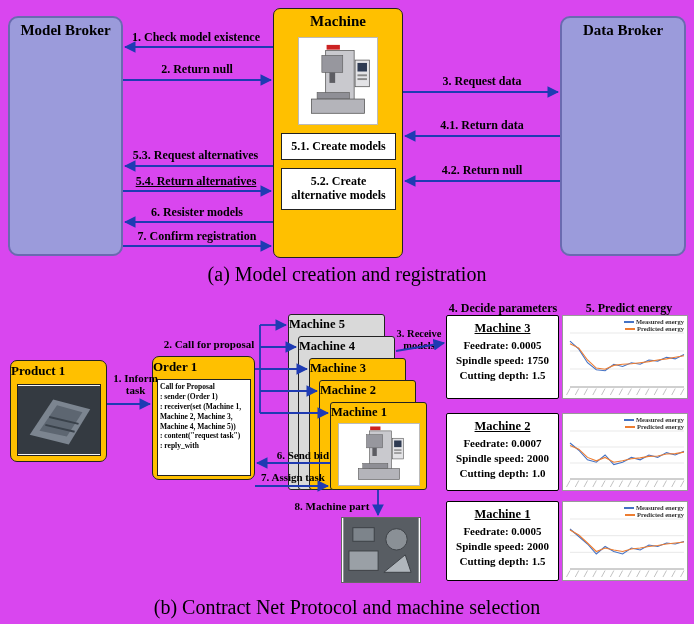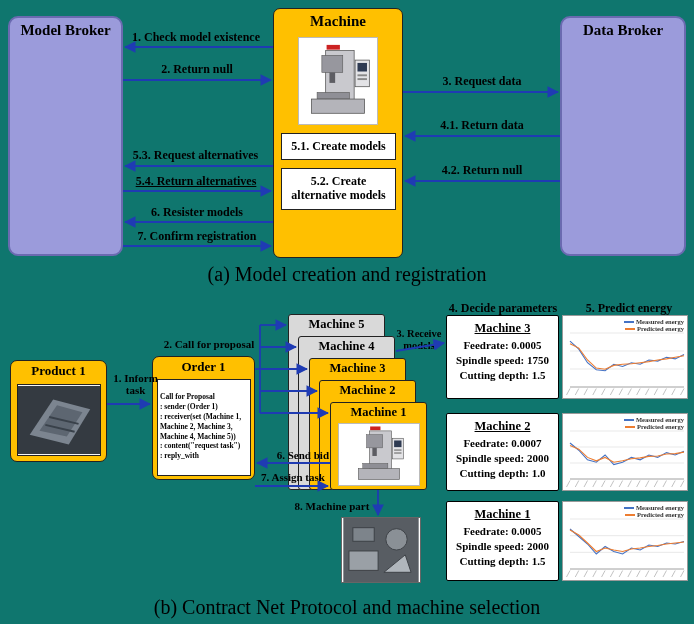--- a/index.html
+++ b/index.html
@@ -3,40 +3,40 @@
 <meta charset="utf-8">
 <style>
   :root{
     --purple:#9B9BDB; --purple-border:#6A6AB0;
     --orange:#FFC000; --gray:#D9D9D9;
     --arrow:#1F3BB3; --measured:#4472C4; --predicted:#ED7D31;
   }
   *{box-sizing:border-box;margin:0;padding:0;}
   html,body{background:#fff;}
   body{font-family:"Liberation Serif", serif;}
-  #canvas{position:relative;width:694px;height:624px;background:#0f766e;overflow:hidden;}
+  #canvas{position:relative;width:694px;height:624px;background:#d946ef;overflow:hidden;}
   .abs{position:absolute;}
   .broker-box{background:var(--purple);border:2px solid var(--purple-border);border-radius:10px;}
   .orange-box{background:var(--orange);border:1.5px solid #222;border-radius:7px;}
   .stack-box{border:1.5px solid #222;border-radius:3px;}
   .box-title{font-weight:bold;text-align:center;font-size:15px;padding-top:4px;color:#000;}
-  .small-title{font-weight:bold;text-align:center;font-size:12.5px;padding-top:2px;color:#000;}
+  .small-title{font-weight:bold;text-align:left;font-size:12.5px;padding-top:2px;color:#000;}
   .step-box{background:#fff;border:1.5px solid #222;position:absolute;display:flex;align-items:center;justify-content:center;text-align:center;font-weight:bold;font-size:12px;line-height:1.15;padding:1px 0;}
   .lbl{position:absolute;font-weight:bold;color:#000;text-align:center;line-height:1.12;}
   .caption{position:absolute;width:100%;text-align:center;font-size:20px;color:#000;}
   .photo{position:absolute;background:#fff;border:1px solid #bbb;display:flex;align-items:center;justify-content:center;}
   .param-card{position:absolute;background:#fff;border:1.6px solid #000;border-radius:2px;text-align:center;}
   .param-title{font-weight:bold;font-size:12.5px;text-decoration:underline;margin-top:5px;}
   .param-line{font-weight:bold;font-size:11px;margin-top:3px;}
   .chart-box{position:absolute;background:#fff;border:1px solid #9a9a9a;}
   .legend{position:absolute;right:3px;top:2px;}
   .legend-row{display:flex;align-items:center;justify-content:flex-end;height:7px;}
   .legend-swatch{width:10px;height:2px;margin-right:2px;flex:0 0 auto;}
   .legend-text{font-size:6.5px;font-weight:bold;color:#333;white-space:nowrap;}
-  .order-body{position:absolute;background:#fff;border:1.2px solid #222;padding:12px 2px;}
+  .order-body{position:absolute;background:#fff;border:1.2px solid #222;padding:2px 2px;}
   .order-line{font-size:7.5px;font-weight:bold;white-space:nowrap;line-height:1.32;color:#000;}
   #arrow-overlay{position:absolute;left:0;top:0;pointer-events:none;z-index:50;}
 </style>
 </head>
 <body>
 
 <div id="canvas">
 
   <svg width="0" height="0" style="position:absolute">
     <defs>

